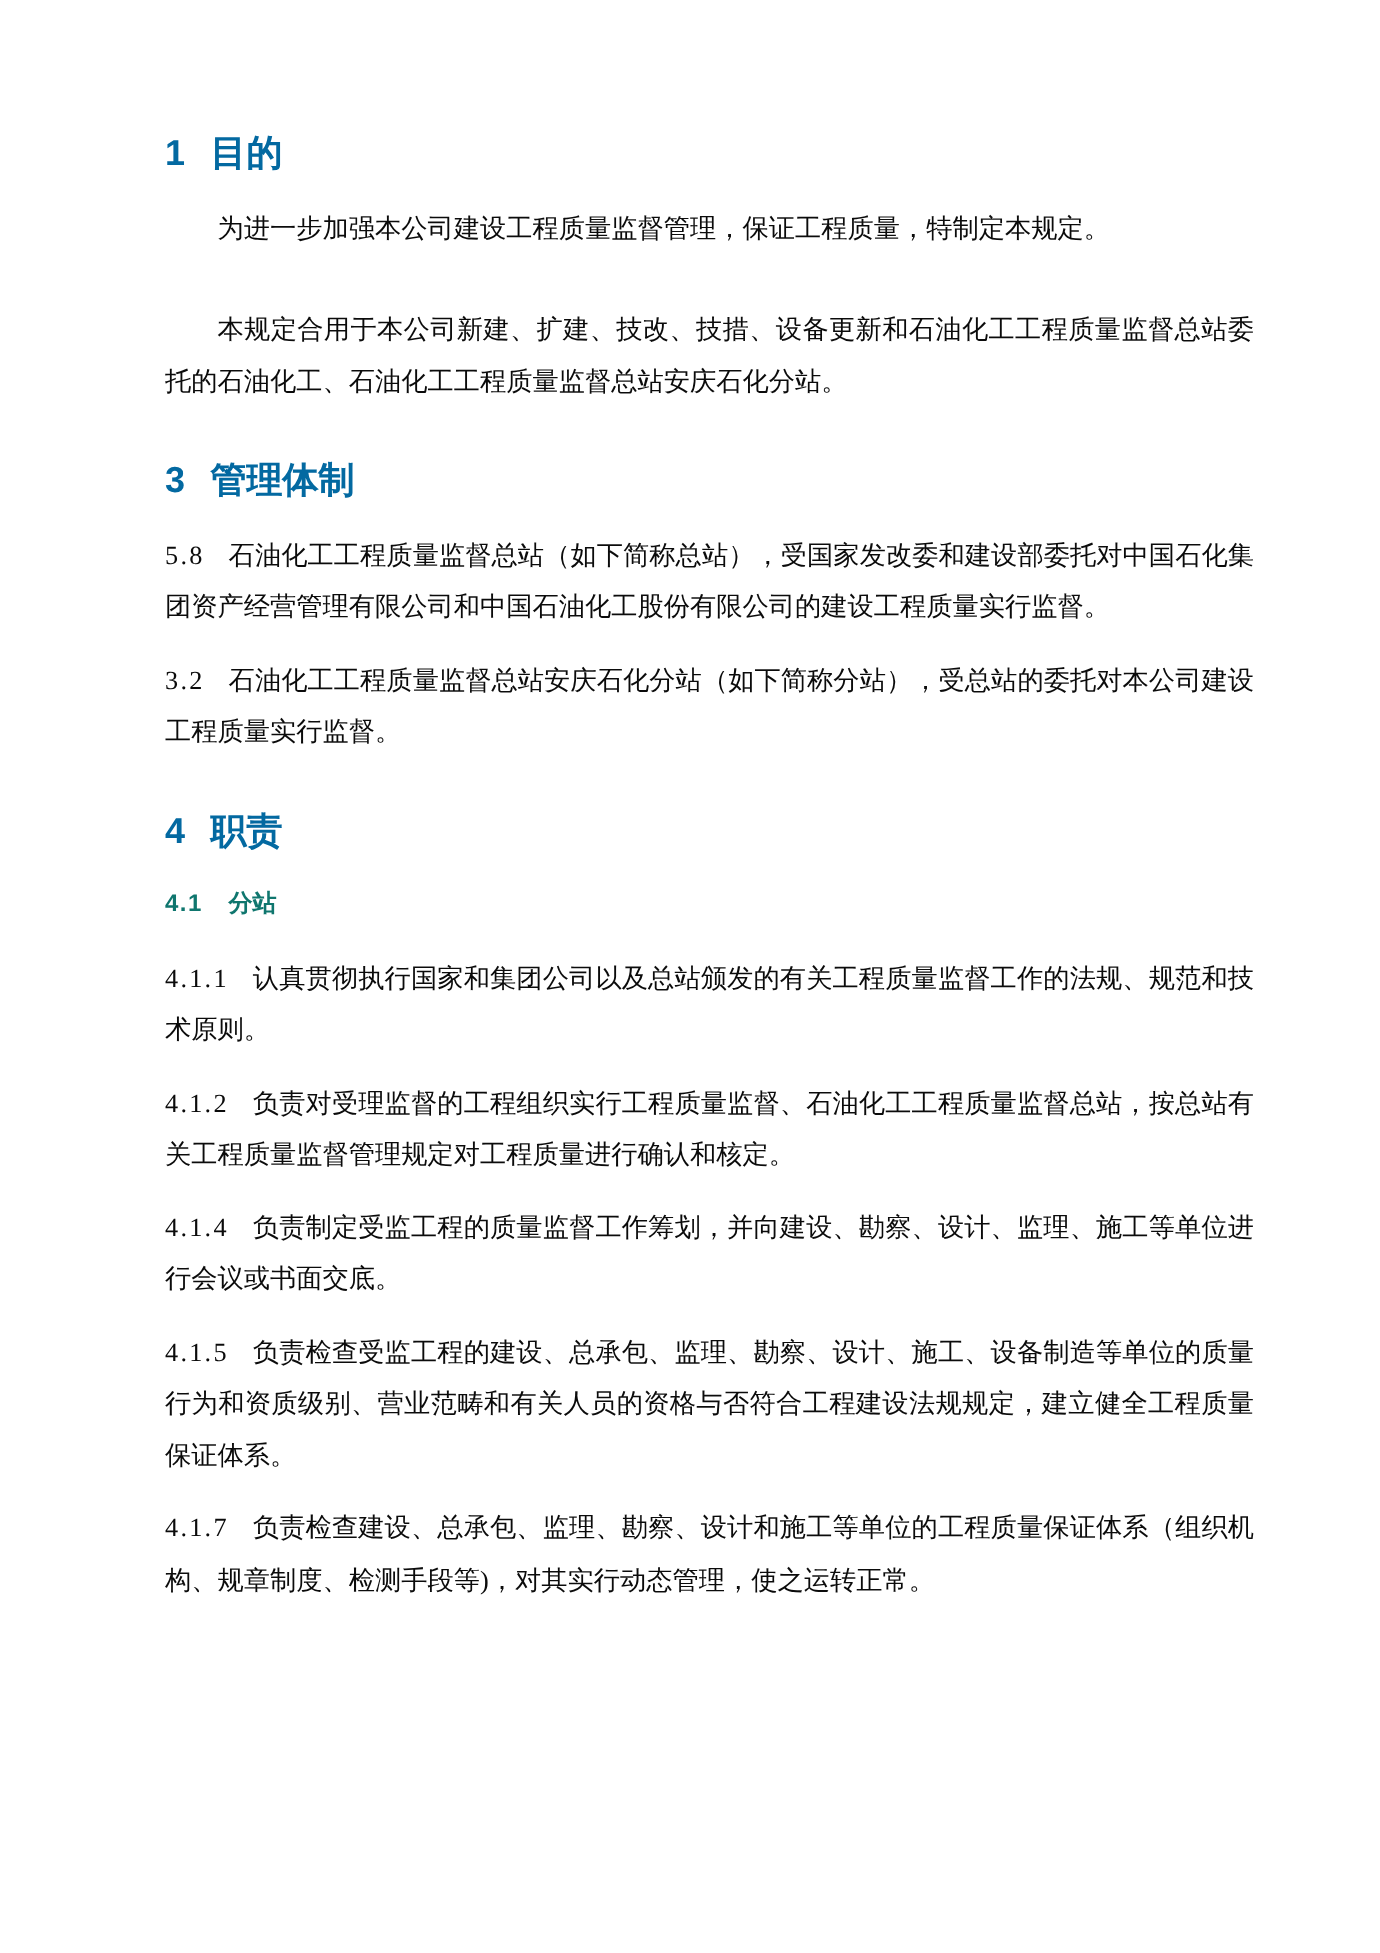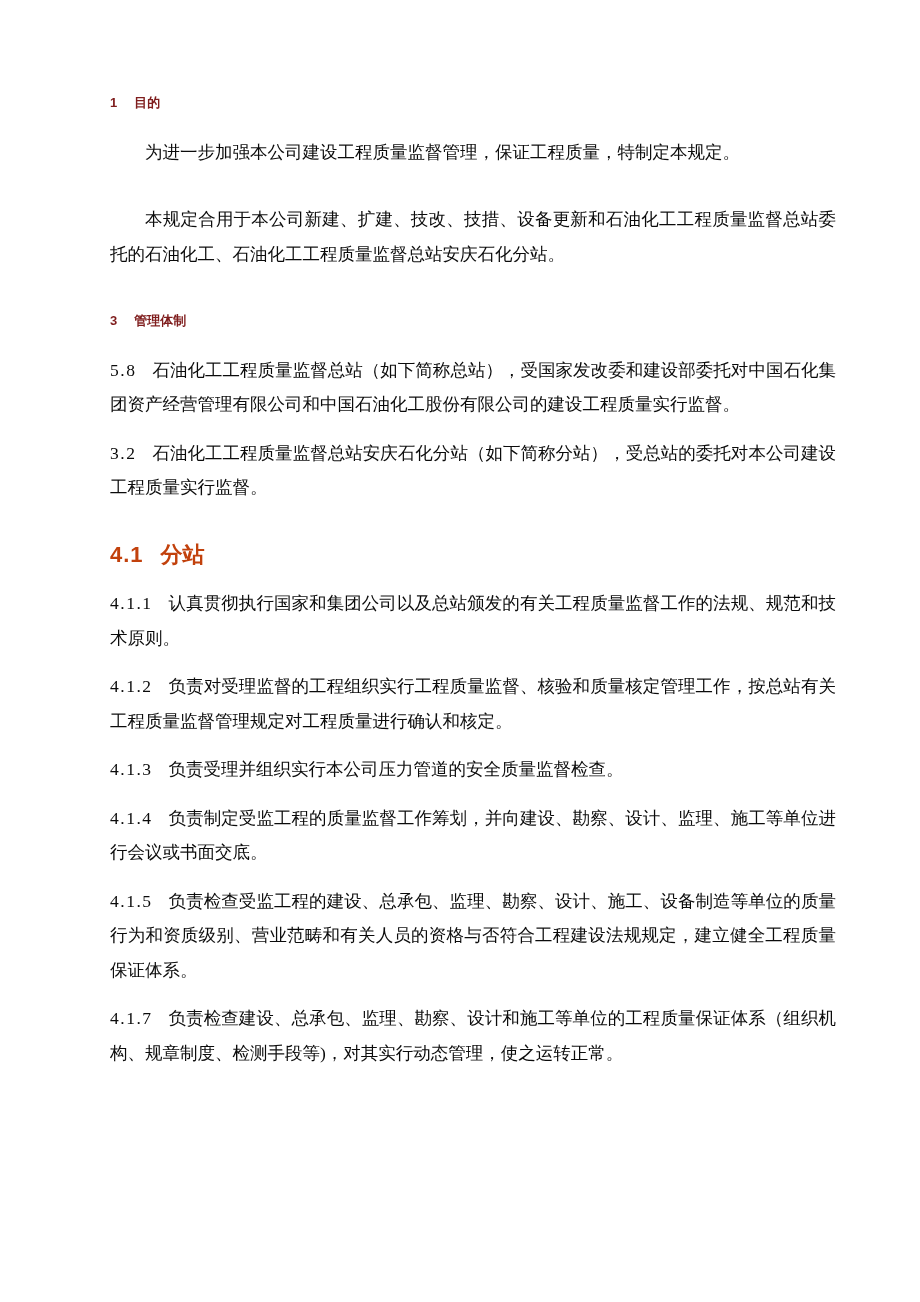--- a/index.html
+++ b/index.html
@@ -24,25 +24,25 @@
     font-size: 17.5px;
     line-height: 34.5px;
     text-align: justify;
   }
   section.doc-section { margin: 0; }
   section.doc-section + section.doc-section { margin-top: 33px; }
 
   h2.sec-heading {
     margin: 0;
     font-family: "Liberation Sans", "DejaVu Sans", sans-serif;
-    font-size: 13px;
+    font-size: 24px;
     font-weight: 700;
     line-height: 34.5px;
     text-align: left;
-    color: #7f1d1d;
+    color: #0369a1;
   }
   h2.sec-heading .sec-num {
     display: inline-block;
     margin-right: 17px;
   }
 
   p.para {
     margin: 14px 0 4px 0;
   }
   p.para:last-child { margin-bottom: 0; }
@@ -51,22 +51,22 @@
   }
   span.item-num {
     font-family: "Liberation Serif", "DejaVu Serif", serif;
     letter-spacing: 1.5px;
     margin-right: 16px;
     white-space: nowrap;
   }
   p.subhead {
     font-family: "Liberation Sans", "DejaVu Sans", sans-serif;
     font-weight: 700;
-    font-size: 22px;
-    color: #c2410c;
+    font-size: 16px;
+    color: #0f766e;
   }
   p.subhead .item-num {
     font-family: "Liberation Sans", "DejaVu Sans", sans-serif;
     letter-spacing: 1px;
     margin-right: 17px;
   }
 </style>
 </head>
 <body>
 
@@ -82,23 +82,23 @@
       <p class="para indent">本规定合用于本公司新建、扩建、技改、技措、设备更新和石油化工工程质量监督总站委托的石油化工、石油化工工程质量监督总站安庆石化分站。</p>
     </section>
 
     <section class="doc-section">
       <h2 class="sec-heading"><span class="sec-num">3</span><span class="sec-title">管理体制</span></h2>
       <p class="para item"><span class="item-num">5.8</span><span class="item-text">石油化工工程质量监督总站（如下简称总站），受国家发改委和建设部委托对中国石化集团资产经营管理有限公司和中国石油化工股份有限公司的建设工程质量实行监督。</span></p>
       <p class="para item"><span class="item-num">3.2</span><span class="item-text">石油化工工程质量监督总站安庆石化分站（如下简称分站），受总站的委托对本公司建设工程质量实行监督。</span></p>
     </section>
 
     <section class="doc-section">
+      <h2 class="sec-heading"><span class="sec-num">4</span><span class="sec-title">职责</span></h2>
       <p class="para item subhead"><span class="item-num">4.1</span><span class="item-text">分站</span></p>
       <p class="para item"><span class="item-num">4.1.1</span><span class="item-text">认真贯彻执行国家和集团公司以及总站颁发的有关工程质量监督工作的法规、规范和技术原则。</span></p>
-      <p class="para item"><span class="item-num">4.1.2</span><span class="item-text">负责对受理监督的工程组织实行工程质量监督、核验和质量核定管理工作，按总站有关工程质量监督管理规定对工程质量进行确认和核定。</span></p>
-      <p class="para item"><span class="item-num">4.1.3</span><span class="item-text">负责受理并组织实行本公司压力管道的安全质量监督检查。</span></p>
+      <p class="para item"><span class="item-num">4.1.2</span><span class="item-text">负责对受理监督的工程组织实行工程质量监督、石油化工工程质量监督总站，按总站有关工程质量监督管理规定对工程质量进行确认和核定。</span></p>
       <p class="para item"><span class="item-num">4.1.4</span><span class="item-text">负责制定受监工程的质量监督工作筹划，并向建设、勘察、设计、监理、施工等单位进行会议或书面交底。</span></p>
       <p class="para item"><span class="item-num">4.1.5</span><span class="item-text">负责检查受监工程的建设、总承包、监理、勘察、设计、施工、设备制造等单位的质量行为和资质级别、营业范畴和有关人员的资格与否符合工程建设法规规定，建立健全工程质量保证体系。</span></p>
       <p class="para item"><span class="item-num">4.1.7</span><span class="item-text">负责检查建设、总承包、监理、勘察、设计和施工等单位的工程质量保证体系（组织机构、规章制度、检测手段等)，对其实行动态管理，使之运转正常。</span></p>
     </section>
 
   </div>
 </div>
 
 </body></html>

